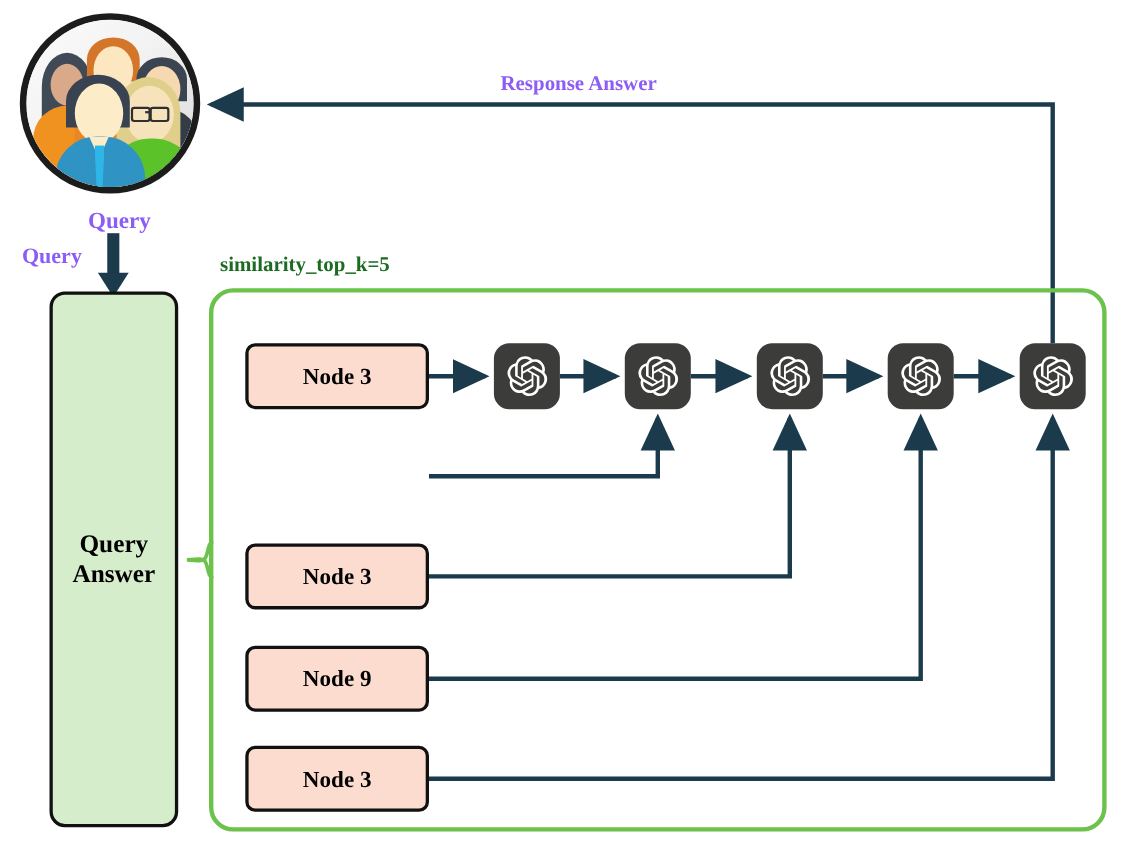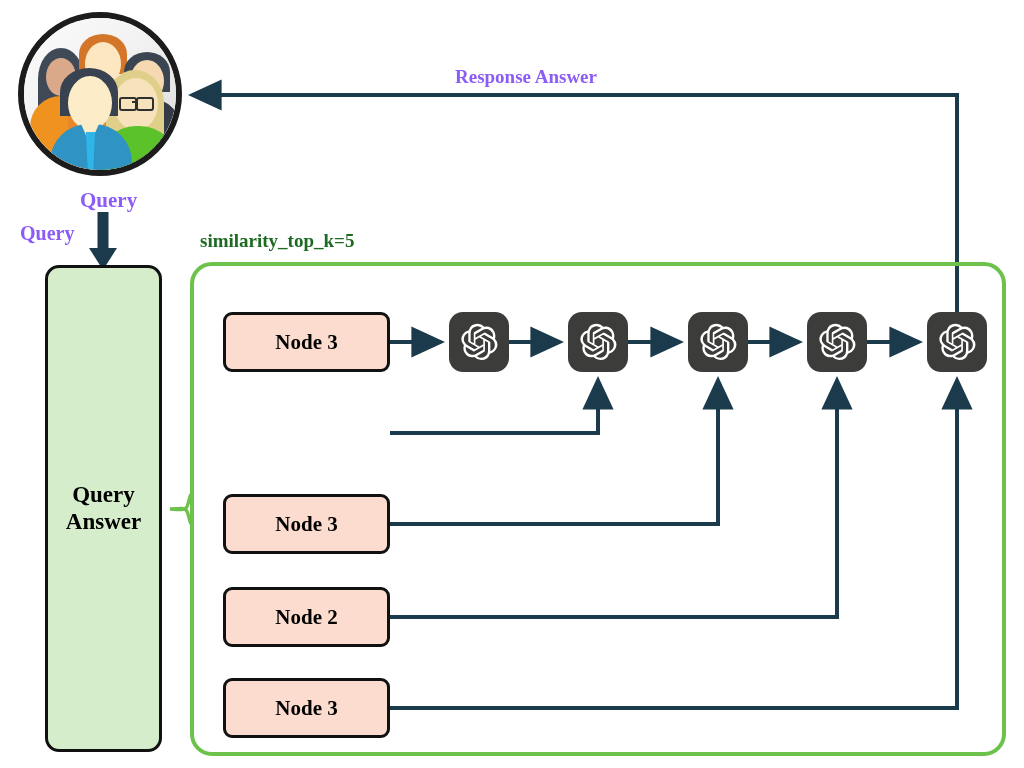--- a/index.html
+++ b/index.html
@@ -236,21 +236,21 @@
 
   <div id="query-engine">
     <div class="qe-text">
       <span>Query</span><br>
       <span>Answer</span>
     </div>
   </div>
 
   <div class="node" style="top:312px">Node 3</div>
   <div class="node" style="top:494px">Node 3</div>
-  <div class="node" style="top:587px">Node 2</div>
+  <div class="node" style="top:587px">Node 9</div>
   <div class="node" style="top:678px">Node 3</div>
 
   <div class="llm" style="left:449px; top:312px">
     <span>
       <svg width="40" height="40" viewBox="0 0 24 24" fill="none">
         <path d="M21.55 10.0a5.42 5.42 0 0 0-.46-4.45 5.47 5.47 0 0 0-5.9-2.63A5.45 5.45 0 0 0 11.1 1.1a5.47 5.47 0 0 0-5.22 3.79A5.43 5.43 0 0 0 2.25 7.5a5.48 5.48 0 0 0 .67 6.43 5.42 5.42 0 0 0 .47 4.45 5.47 5.47 0 0 0 5.89 2.63 5.44 5.44 0 0 0 4.1 1.83 5.47 5.47 0 0 0 5.22-3.8 5.43 5.43 0 0 0 3.63-2.62 5.48 5.48 0 0 0-.68-6.42zm-8.2 11.42a4.06 4.06 0 0 1-2.6-.94l.13-.07 4.32-2.5a.71.71 0 0 0 .35-.61v-6.1l1.83 1.06a.07.07 0 0 1 .04.05v5.05a4.08 4.08 0 0 1-4.07 4.06zM4.6 17.69a4.05 4.05 0 0 1-.49-2.72l.13.08 4.32 2.49a.7.7 0 0 0 .7 0l5.28-3.05v2.11a.07.07 0 0 1-.03.06l-4.37 2.52a4.08 4.08 0 0 1-5.54-1.49zM3.46 8.26a4.06 4.06 0 0 1 2.12-1.78v5.14a.7.7 0 0 0 .35.6l5.26 3.04-1.83 1.06a.07.07 0 0 1-.06 0L4.94 13.8a4.08 4.08 0 0 1-1.48-5.55zm15 3.49L13.2 8.7l1.83-1.05a.07.07 0 0 1 .07 0l4.36 2.52a4.07 4.07 0 0 1-.63 7.34v-5.14a.71.71 0 0 0-.36-.62zm1.82-2.74l-.13-.08-4.31-2.51a.7.7 0 0 0-.71 0L9.85 9.47V7.36a.06.06 0 0 1 .03-.06l4.36-2.52a4.07 4.07 0 0 1 6.05 4.22zM8.85 12.78L7.02 11.72a.07.07 0 0 1-.04-.05V6.62a4.07 4.07 0 0 1 6.68-3.13l-.13.07-4.32 2.5a.71.71 0 0 0-.35.6zm1-2.14l2.35-1.36 2.35 1.36v2.71l-2.35 1.36-2.35-1.36z" fill="#ffffff"></path>
       </svg>
     </span>
   </div>
 

